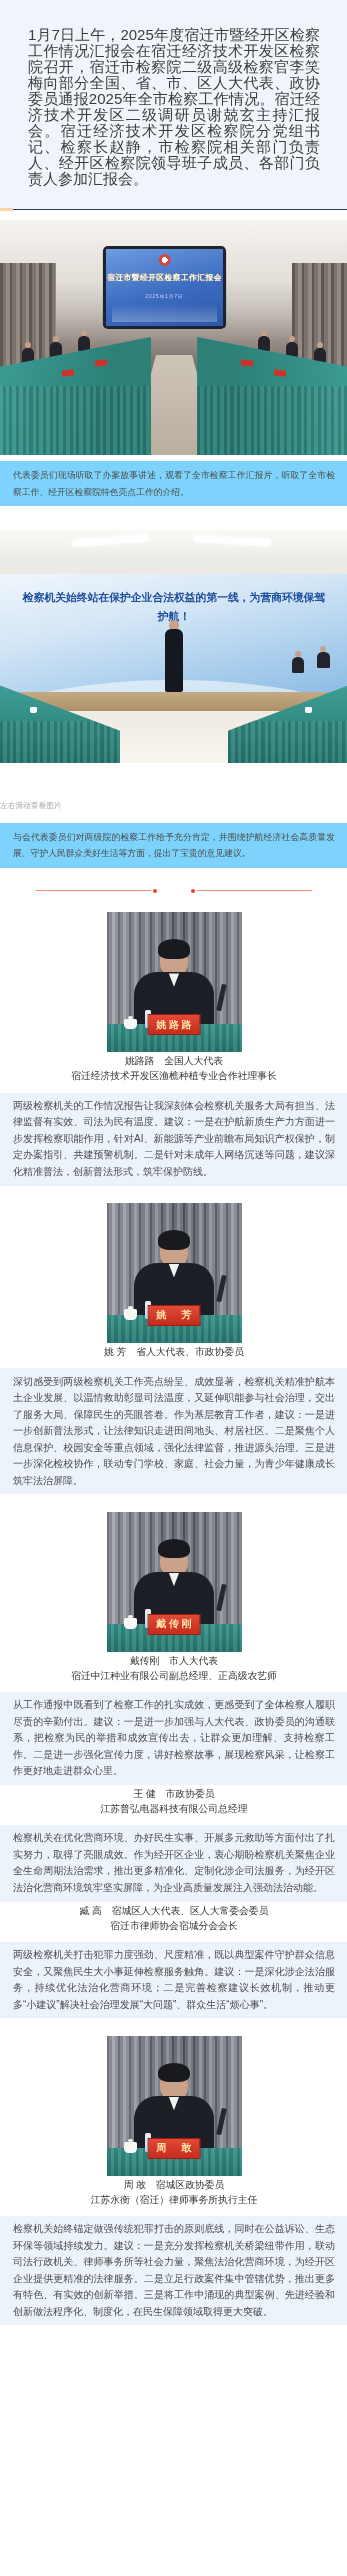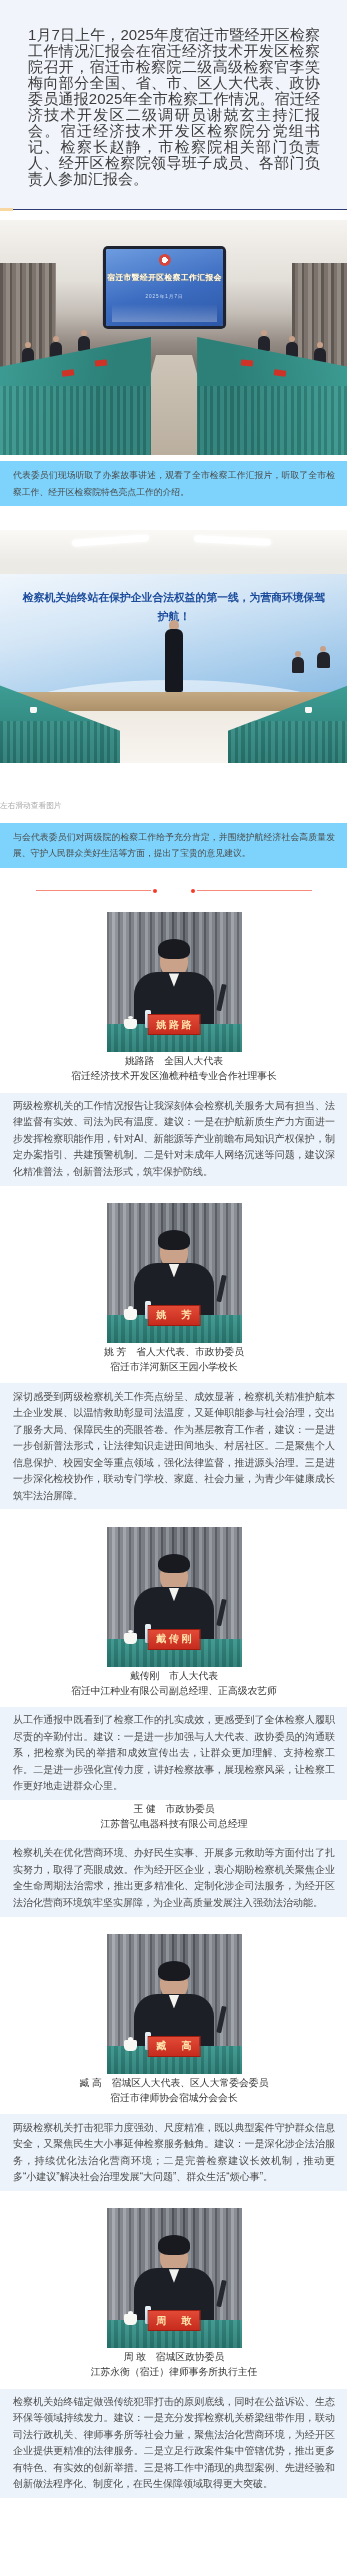--- a/index.html
+++ b/index.html
@@ -170,21 +170,20 @@
     <i class="body"></i>
     <i class="collar"></i>
     <i class="mic"></i>
     <i class="tbl"></i>
     <i class="cup"></i>
     <i class="btl"></i>
     <span class="np">姚　芳</span>
   </figure>
   <div class="dname">
     <div>姚 芳　省人大代表、市政协委员</div>
-    <div>宿迁市洋河新区王园小学校长</div>
   </div>
   <p class="quote">深切感受到两级检察机关工作亮点纷呈、成效显著，检察机关精准护航本土企业发展、以温情救助彰显司法温度，又延伸职能参与社会治理，交出了服务大局、保障民生的亮眼答卷。作为基层教育工作者，建议：一是进一步创新普法形式，让法律知识走进田间地头、村居社区。二是聚焦个人信息保护、校园安全等重点领域，强化法律监督，推进源头治理。三是进一步深化检校协作，联动专门学校、家庭、社会力量，为青少年健康成长筑牢法治屏障。</p>
 
   <figure class="ph pt">
     <i class="shade"></i>
     <i class="head"></i>
     <i class="hair"></i>
     <i class="body"></i>
     <i class="collar"></i>
     <i class="mic"></i>
@@ -198,32 +197,20 @@
     <div>宿迁中江种业有限公司副总经理、正高级农艺师</div>
   </div>
   <p class="quote">从工作通报中既看到了检察工作的扎实成效，更感受到了全体检察人履职尽责的辛勤付出。建议：一是进一步加强与人大代表、政协委员的沟通联系，把检察为民的举措和成效宣传出去，让群众更加理解、支持检察工作。二是进一步强化宣传力度，讲好检察故事，展现检察风采，让检察工作更好地走进群众心里。</p>
 
   <div class="dname">
     <div>王 健　市政协委员</div>
     <div>江苏普弘电器科技有限公司总经理</div>
   </div>
   <p class="quote">检察机关在优化营商环境、办好民生实事、开展多元救助等方面付出了扎实努力，取得了亮眼成效。作为经开区企业，衷心期盼检察机关聚焦企业全生命周期法治需求，推出更多精准化、定制化涉企司法服务，为经开区法治化营商环境筑牢坚实屏障，为企业高质量发展注入强劲法治动能。</p>
 
-  <figure class="ph pt">
-    <i class="shade"></i>
-    <i class="head"></i>
-    <i class="hair"></i>
-    <i class="body"></i>
-    <i class="collar"></i>
-    <i class="mic"></i>
-    <i class="tbl"></i>
-    <i class="cup"></i>
-    <i class="btl"></i>
-    <span class="np">臧　高</span>
-  </figure>
   <div class="dname">
     <div>臧 高　宿城区人大代表、区人大常委会委员</div>
     <div>宿迁市律师协会宿城分会会长</div>
   </div>
   <p class="quote">两级检察机关打击犯罪力度强劲、尺度精准，既以典型案件守护群众信息安全，又聚焦民生大小事延伸检察服务触角。建议：一是深化涉企法治服务，持续优化法治化营商环境；二是完善检察建议长效机制，推动更多“小建议”解决社会治理发展“大问题”、群众生活“烦心事”。</p>
 
   <figure class="ph pt">
     <i class="shade"></i>
     <i class="head"></i>
     <i class="hair"></i>

